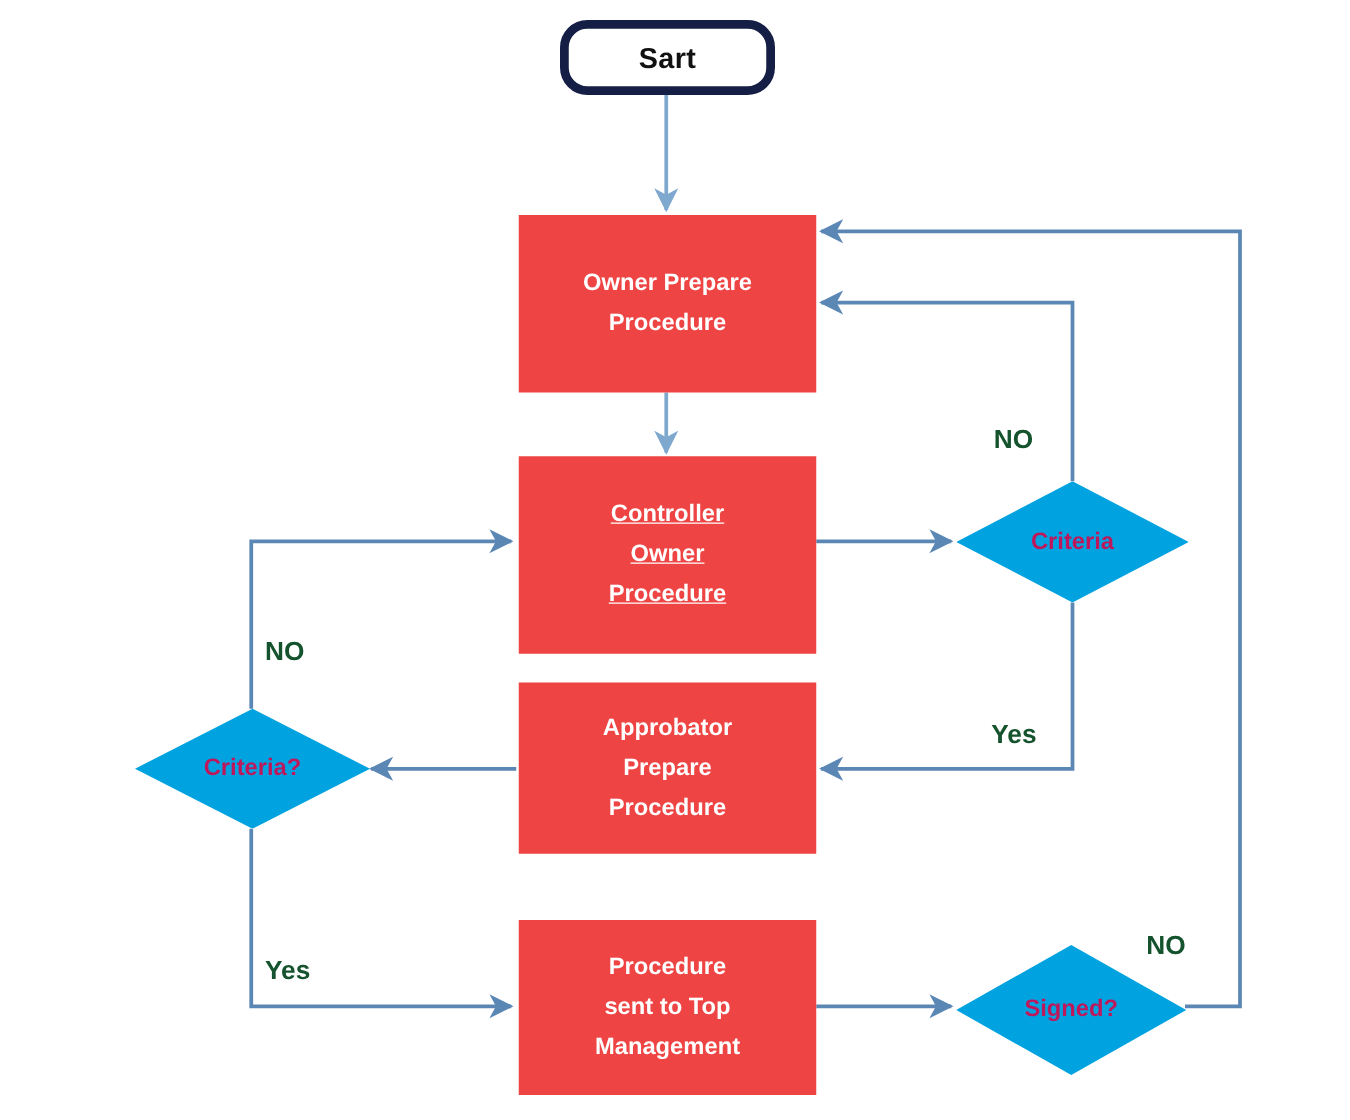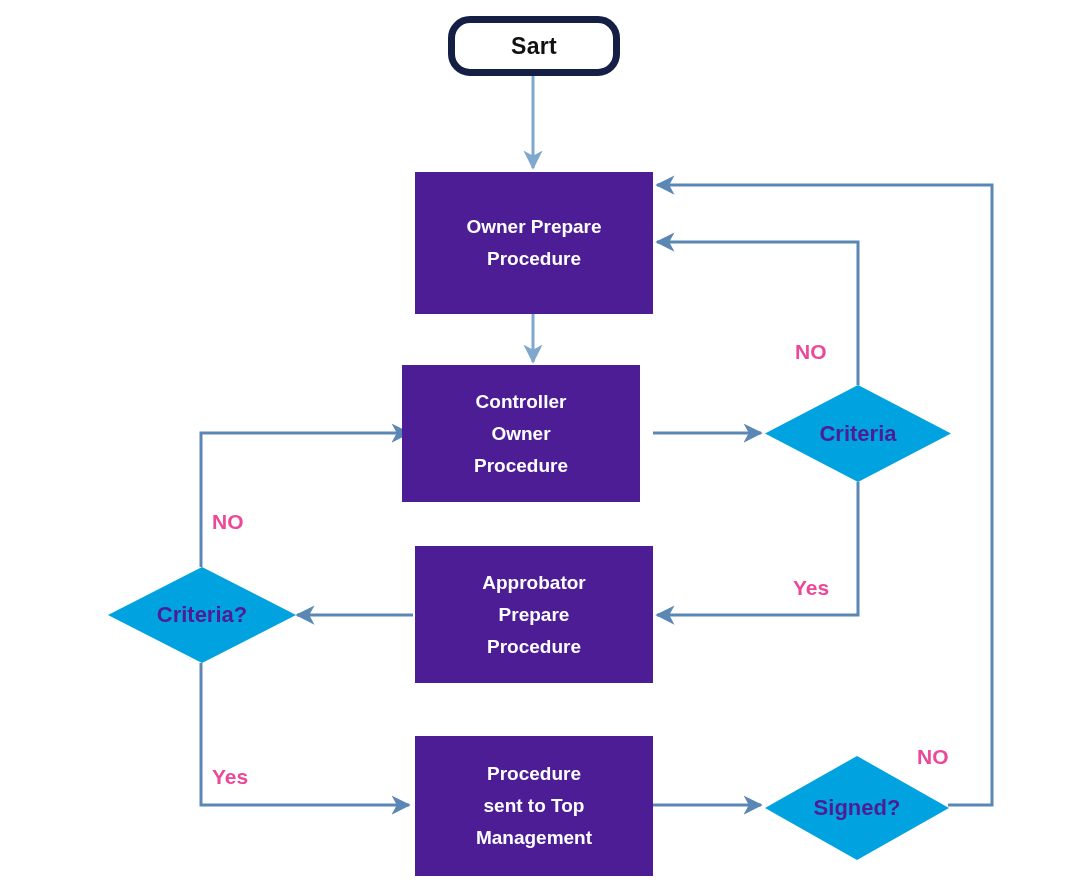--- a/index.html
+++ b/index.html
@@ -37,21 +37,21 @@
     border: 7px solid #151F46;
     border-radius: 22px;
     background: #ffffff;
     color: #111111;
     font-weight: bold;
     font-size: 23px;
     letter-spacing: 0.3px;
   }
   
   .node-process {
-    background: #4c1d95;
+    background: #ef4444;
     color: #ffffff;
     font-weight: bold;
     font-size: 19px;
     line-height: 32px;
     padding: 0;
   }
   .node-process .lines {
     display: block;
   }
   .node-process .lines span {
@@ -66,34 +66,34 @@
     left: 0;
     top: 0;
     width: 100%;
     height: 100%;
     background: #00A3E0;
     clip-path: polygon(50% 0%, 100% 50%, 50% 100%, 0% 50%);
   }
   .node-decision .diamond-label {
     position: relative;
     z-index: 2;
-    color: #4c1d95;
-    font-weight: bold;
-    font-size: 22px;
+    color: #be185d;
+    font-weight: bold;
+    font-size: 19px;
     line-height: 28px;
     display: block;
     width: 100%;
   }
   .node-decision .diamond-label span {
     display: block;
   }
   
   .edge-label {
     position: absolute;
-    color: #ec4899;
+    color: #14532d;
     font-weight: bold;
     font-size: 21px;
     white-space: nowrap;
     background: transparent;
   }
 </style>
 </head>
 <body>
 
 <div id="flowchart-canvas">
@@ -133,21 +133,21 @@
     <span>Sart</span>
   </div>
 
   <div class="node node-process" style="left:415px; top:172px; width:238px; height:142px;">
     <span class="lines">
       <span>Owner Prepare</span>
       <span>Procedure</span>
     </span>
   </div>
 
-  <div class="node node-process" style="left:402px; top:365px; width:238px; height:137px;">
+  <div class="node node-process" style="left:415px; top:365px; width:238px; height:158px;text-decoration:underline;">
     <span class="lines">
       <span>Controller</span>
       <span>Owner</span>
       <span>Procedure</span>
     </span>
   </div>
 
   <div class="node node-decision" style="left:765px; top:385px; width:186px; height:97px;">
     <span class="diamond-shape"></span>
     <span class="diamond-label">

